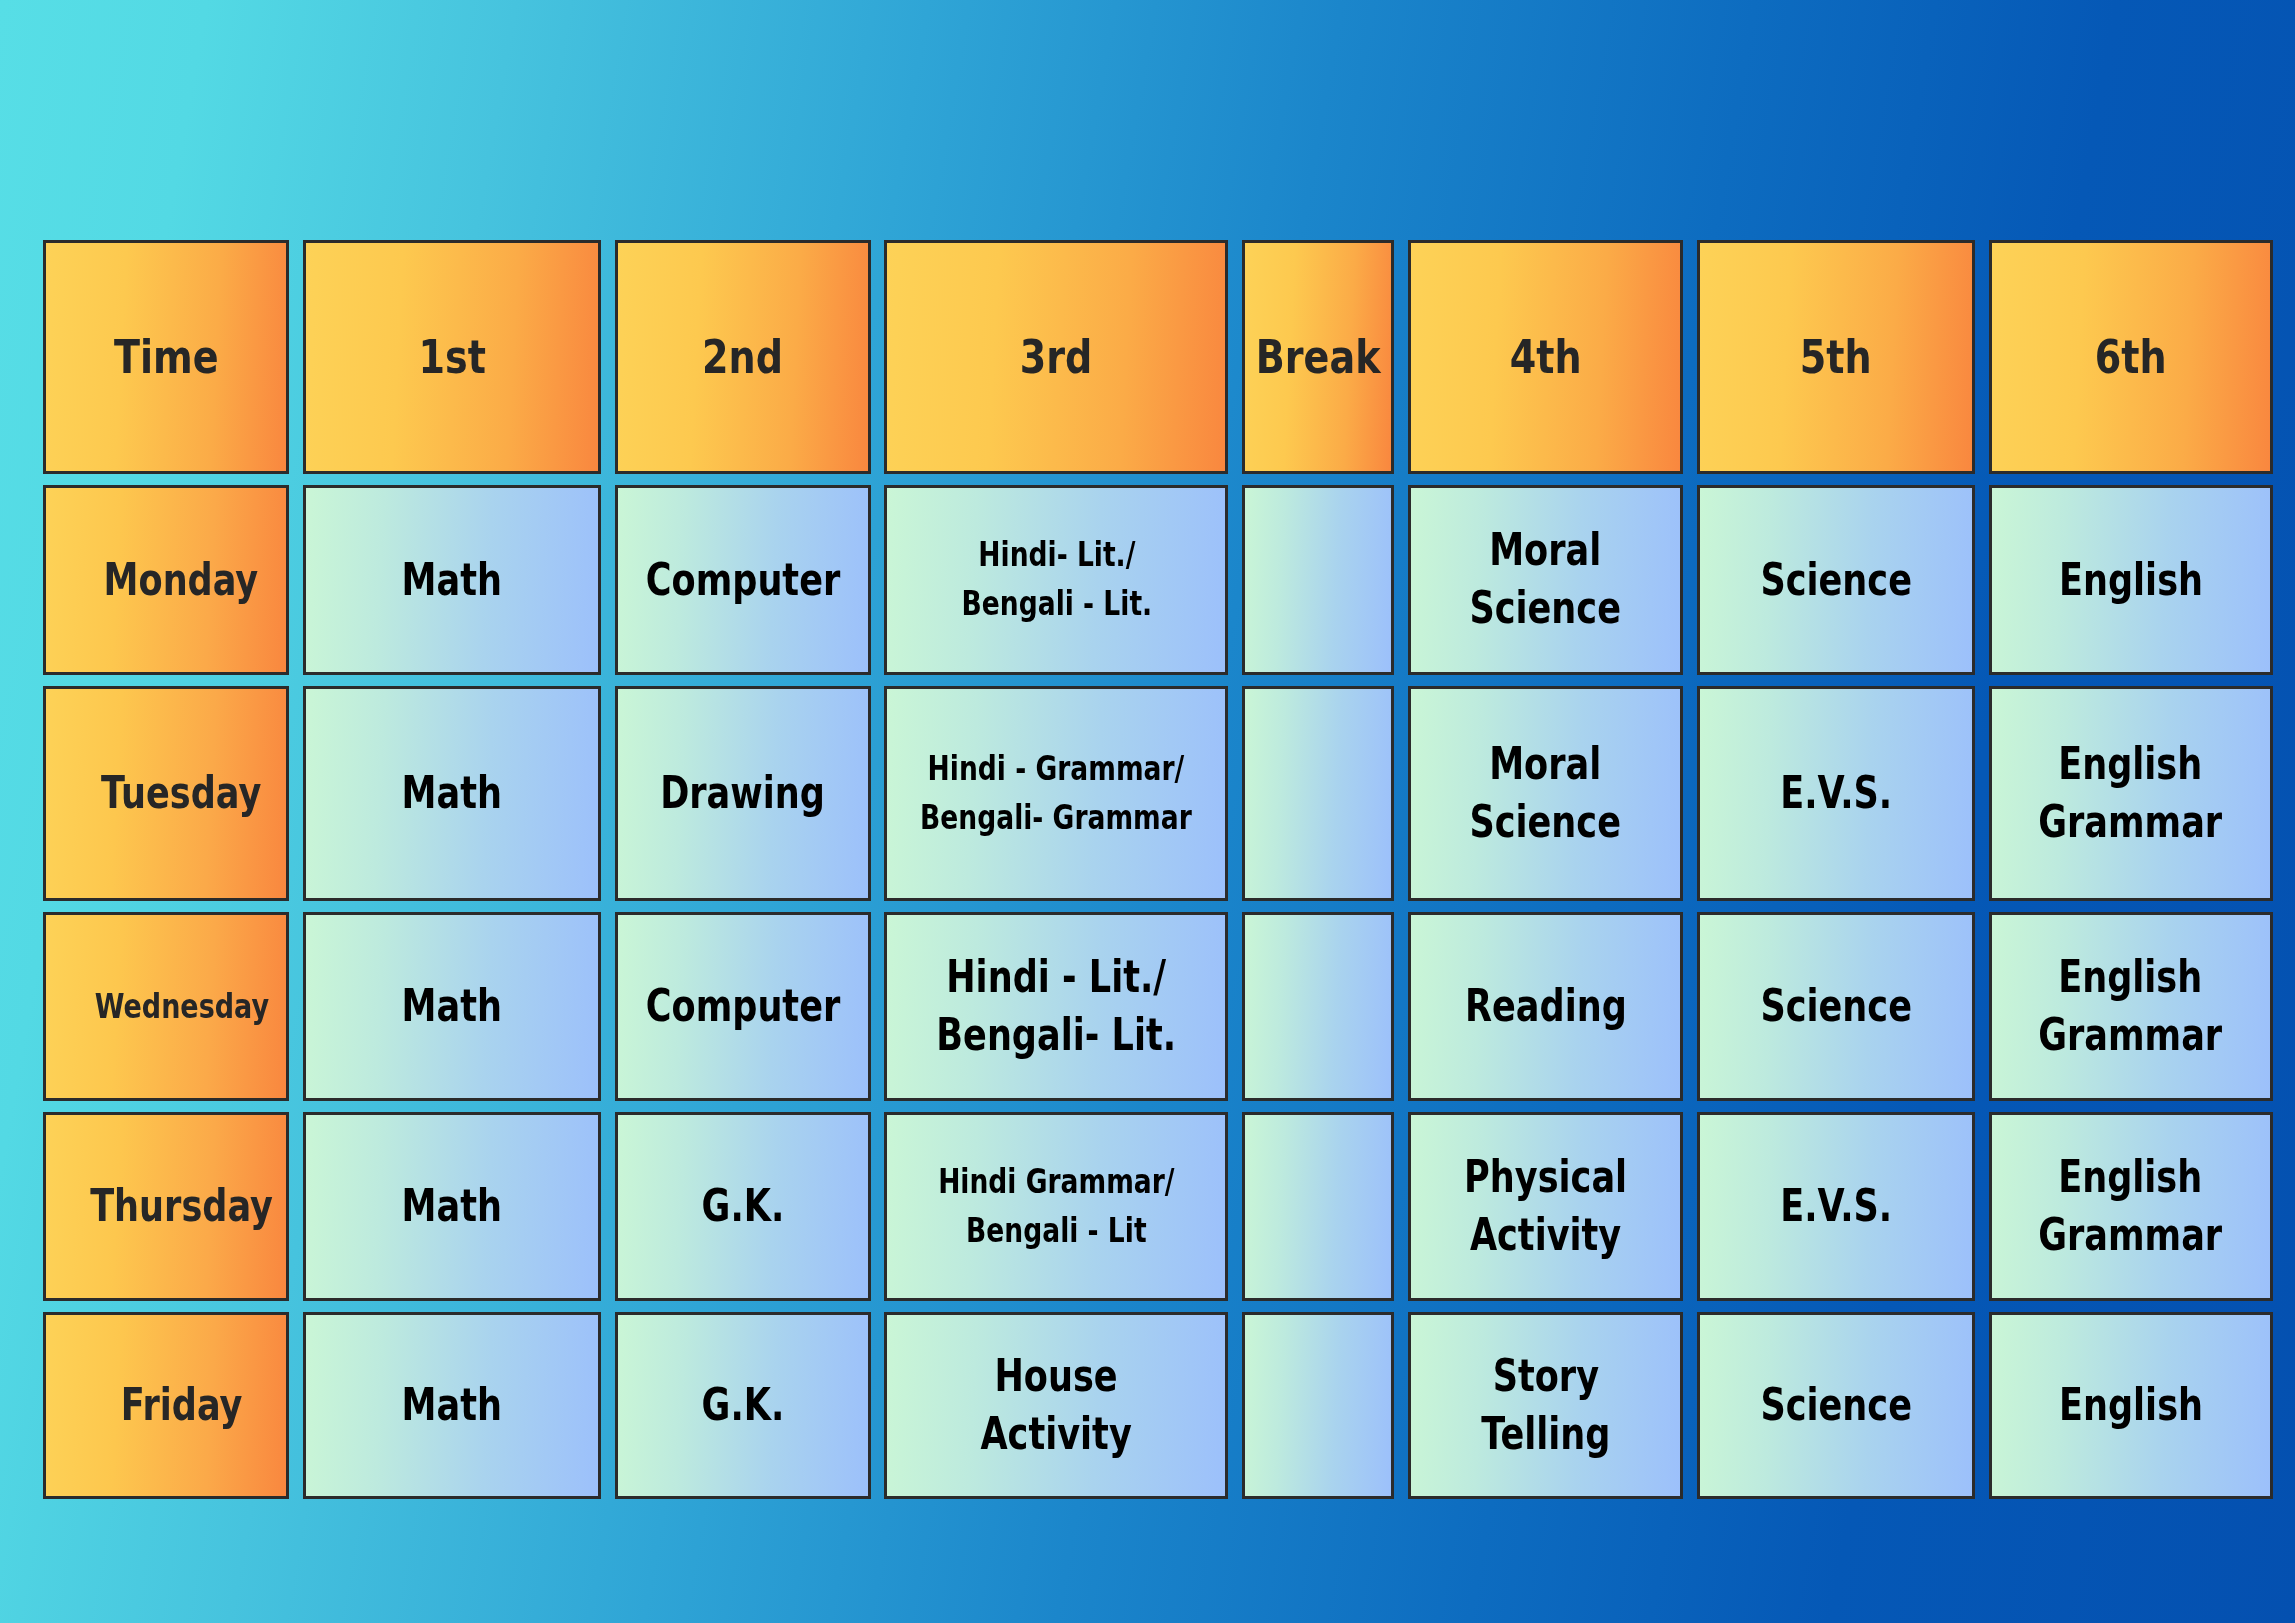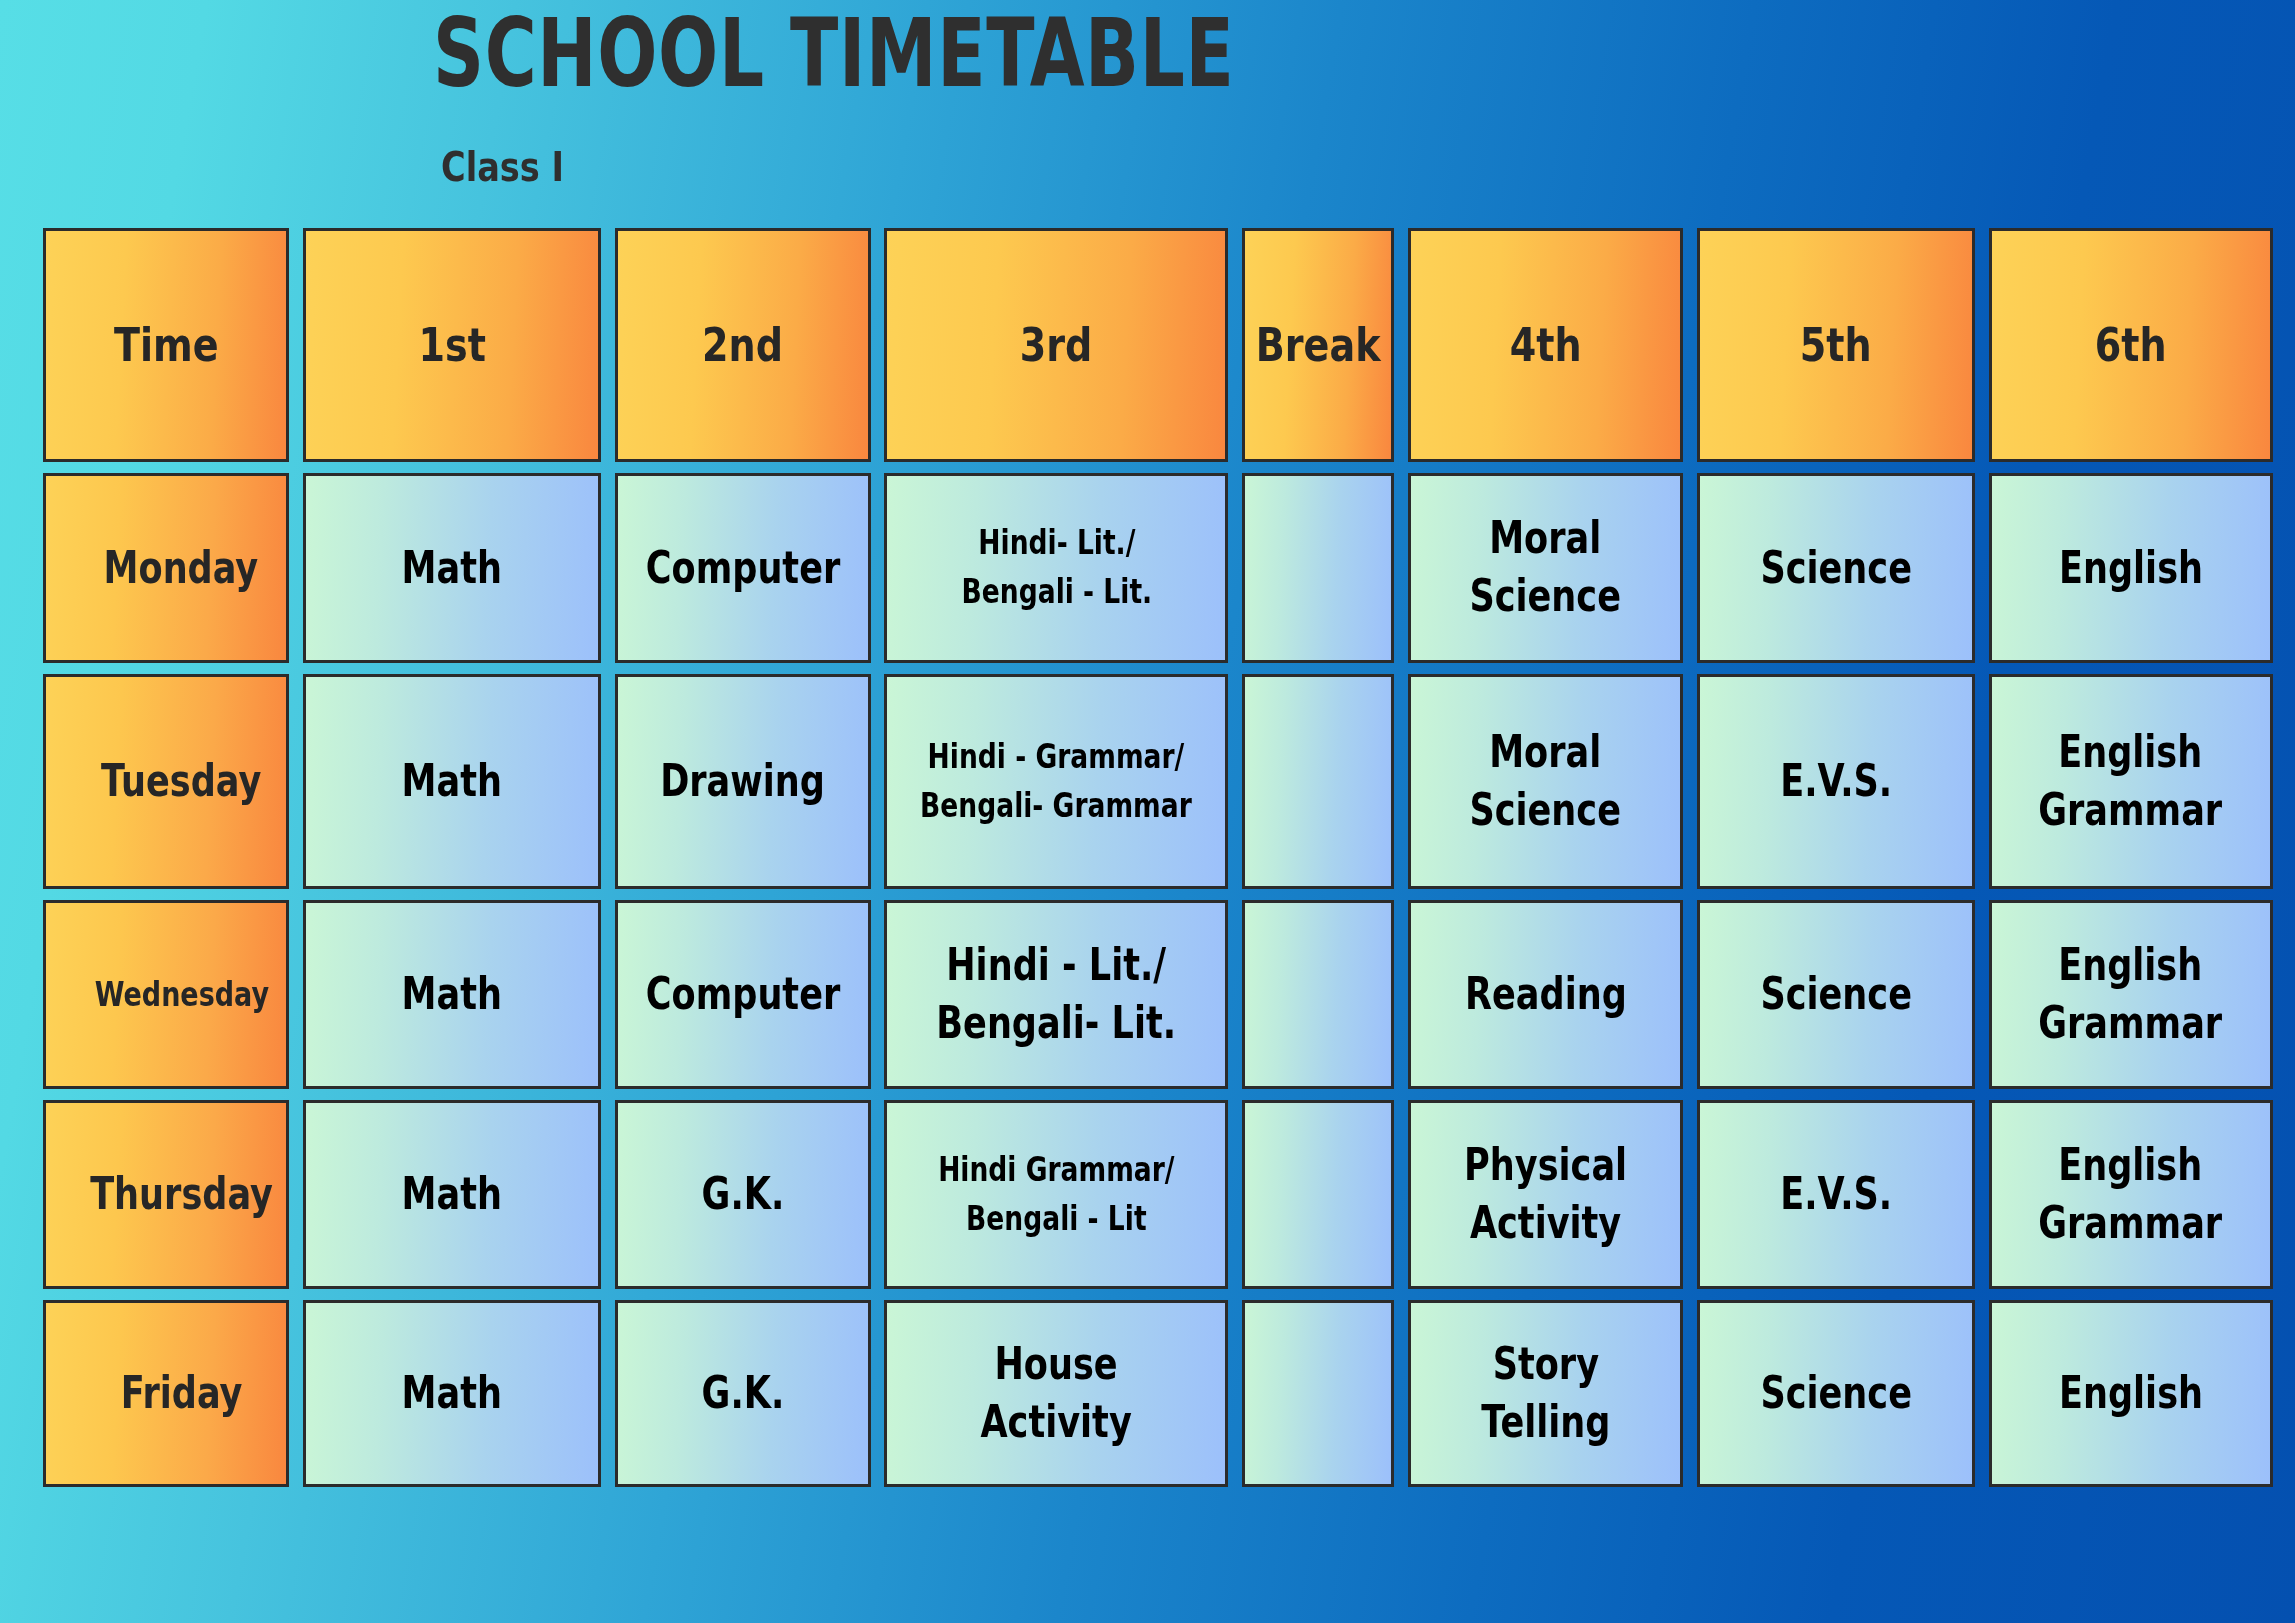--- a/index.html
+++ b/index.html
@@ -62,21 +62,21 @@
     color: #2f2f2f;
     transform: scaleX(0.96) scaleY(1.18);
     transform-origin: left top;
     white-space: nowrap;
   }
 
   
   #timetable {
     position: absolute;
     left: 43px;
-    top: 228px;
+    top: 240px;
     width: 2210px;
     display: grid;
     grid-template-columns:
       246px        
       298px        
       256px        
       344px        
       152px        
       275px        
       278px        
@@ -153,24 +153,20 @@
   .h-tue  .cell { height: 215px; }
   .h-wed  .cell { height: 189px; }
   .h-thu  .cell { height: 189px; }
   .h-fri  .cell { height: 187px; }
 </style>
 </head>
 <body>
 
 <div id="poster">
 
-  <div id="title-block">
-    <div id="poster-title">SCHOOL TIMETABLE</div>
-    <div id="poster-subtitle">Class I</div>
-  </div>
 
   <div id="timetable">
 
     <div class="row-head" style="display:contents;">
       <div class="cell head">
         <span class="head-label">Time</span>
       </div>
       <div class="cell head">
         <span class="head-label">1st</span>
       </div>

